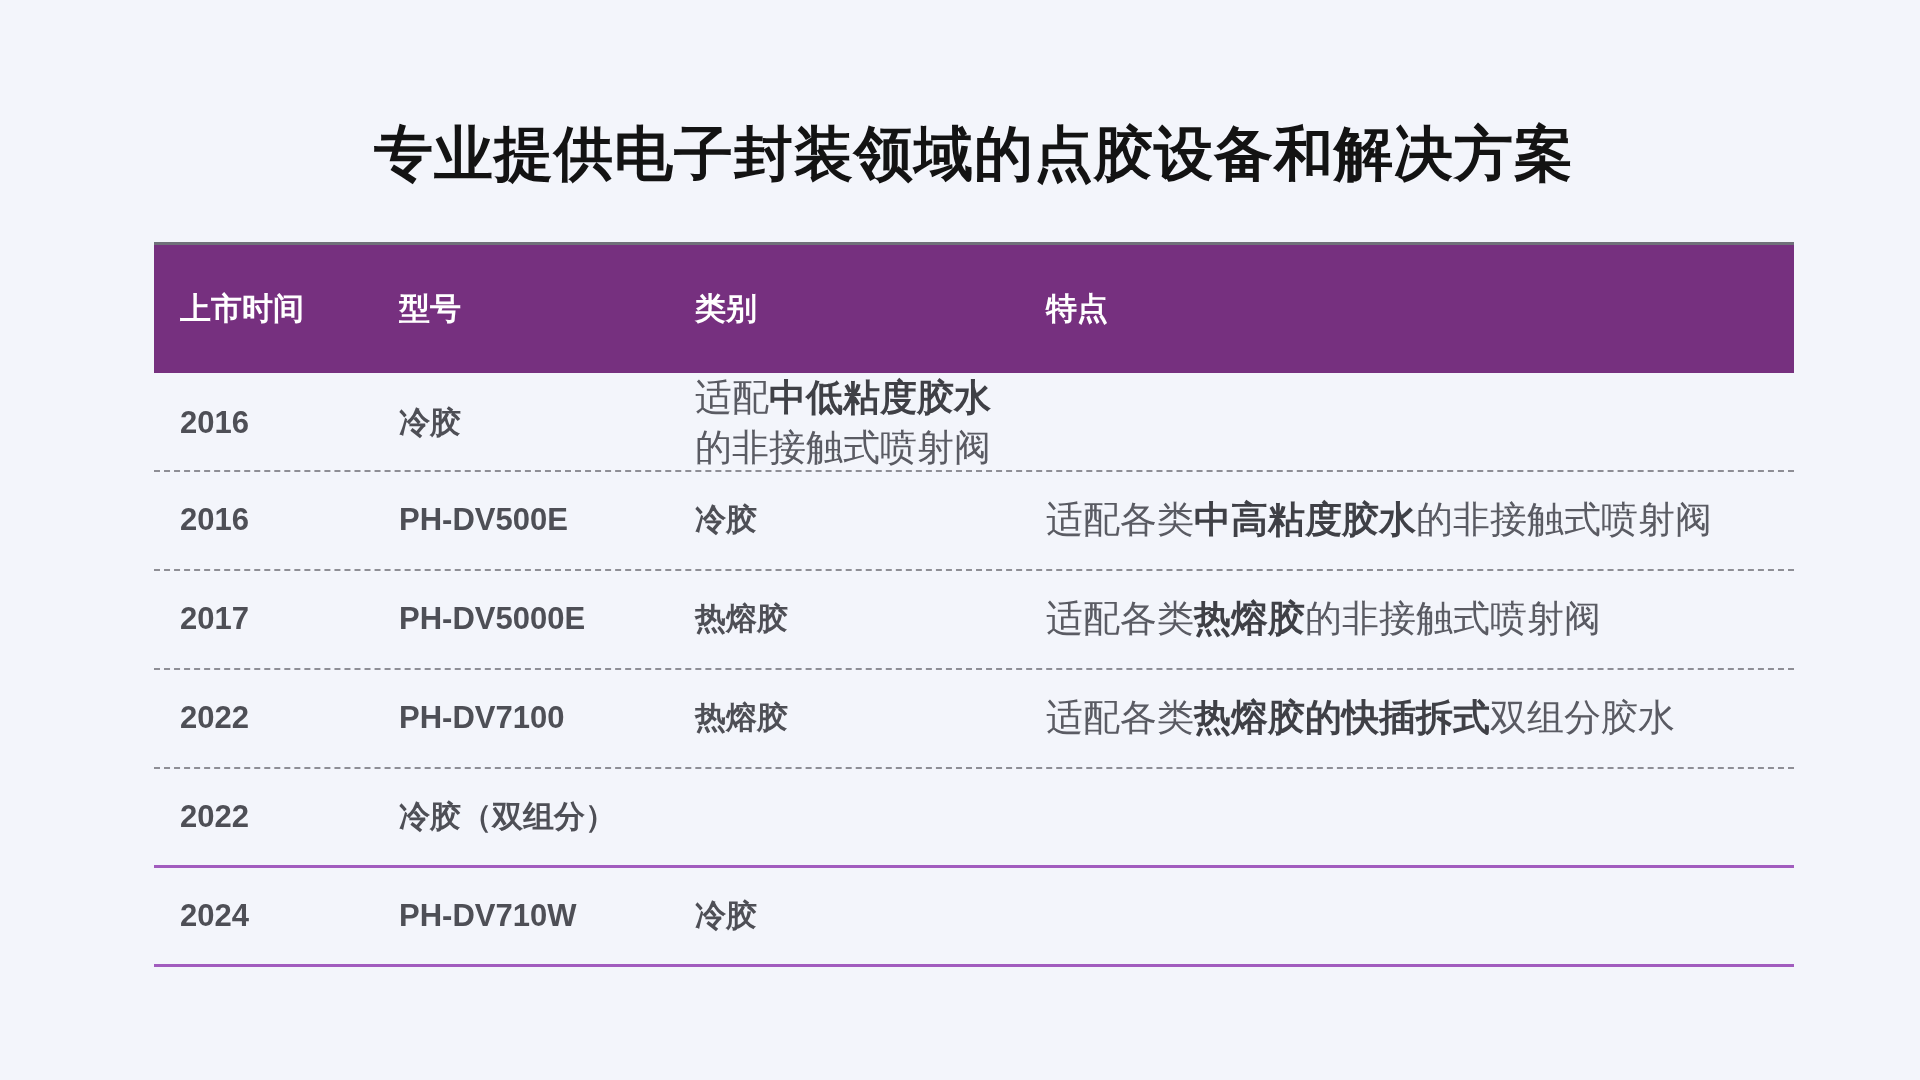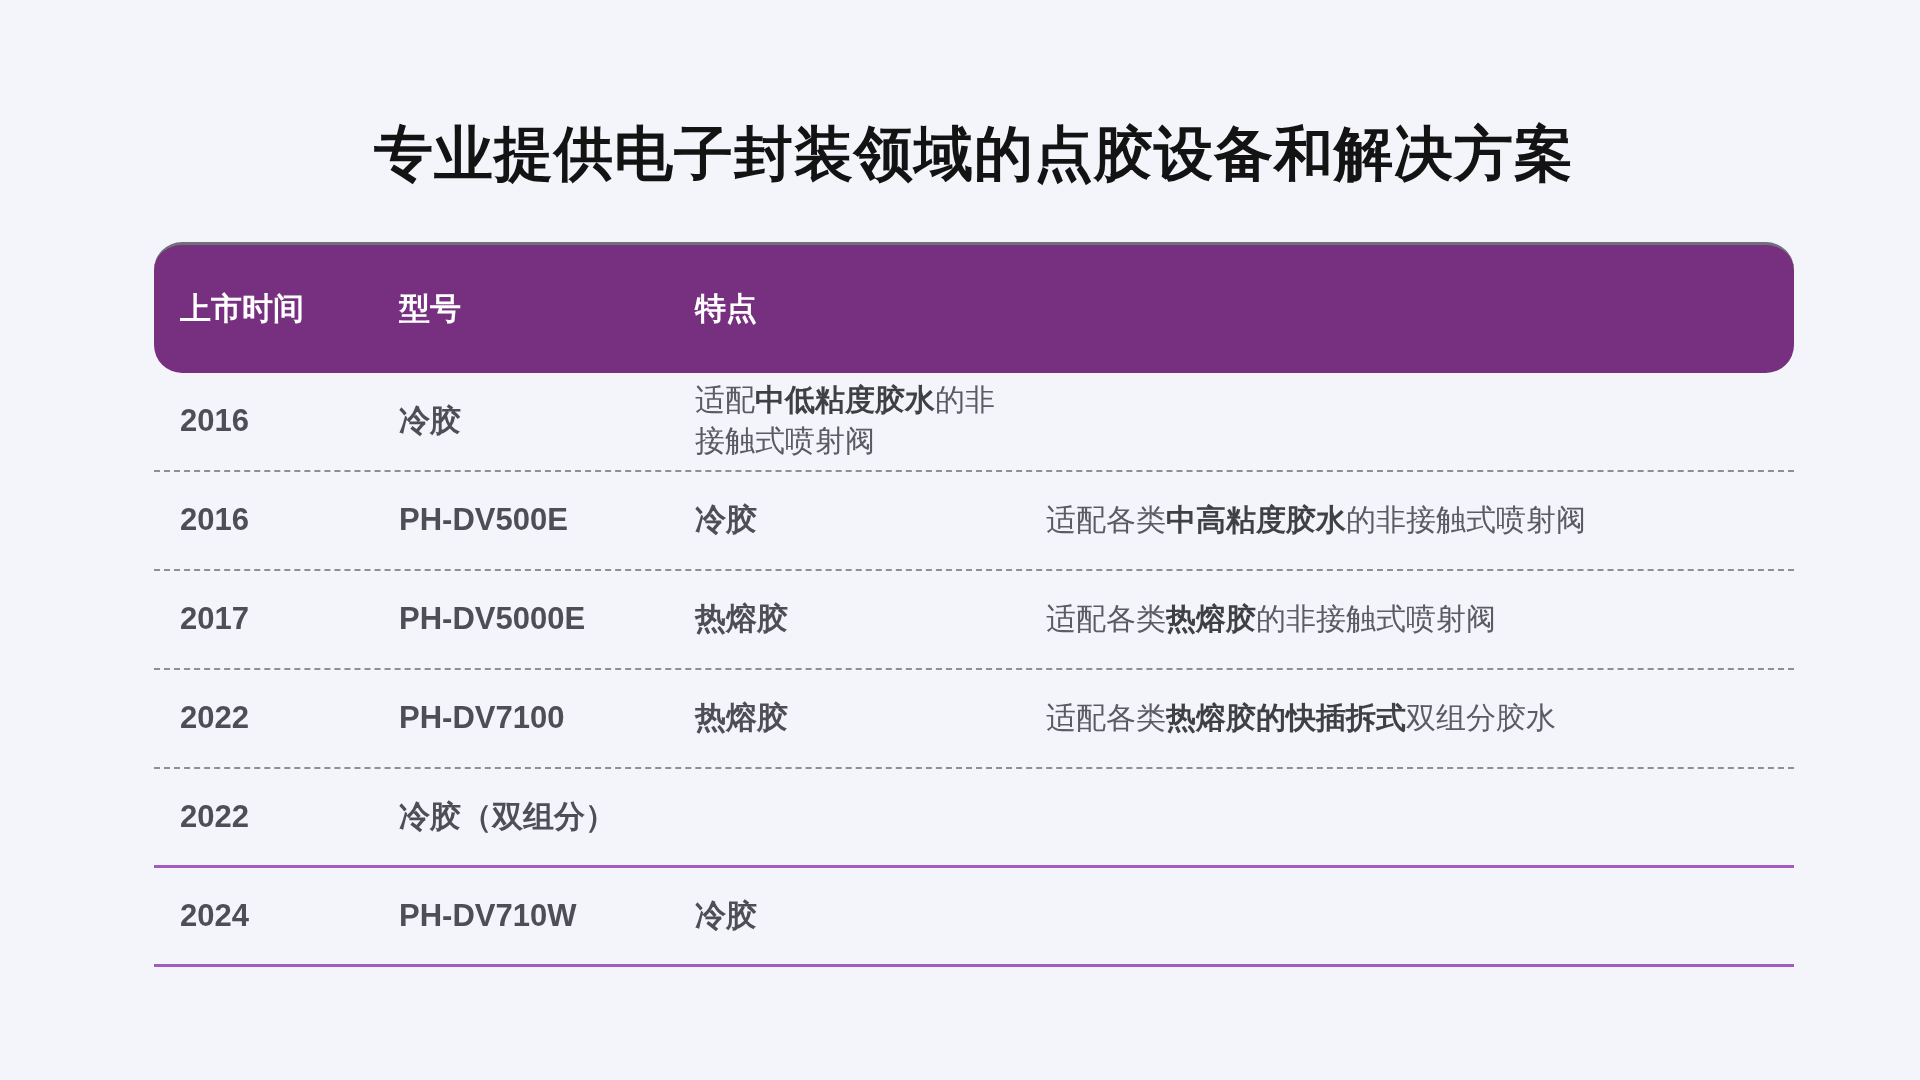--- a/index.html
+++ b/index.html
@@ -31,58 +31,58 @@
   .thead {
     display: grid;
     grid-template-columns: 219px 296px 351px 1fr;
     align-items: center;
     height: 131px;
     background: var(--header-bg, #76307F);
     border-top: 3px solid #70707A;
     color: #FFFFFF;
     font-size: 31px;
     font-weight: 700;
-    border-radius: 28px;
   }
   .thead .cell { padding-left: 26px; }
   .trow {
     display: grid;
     grid-template-columns: 219px 296px 351px 1fr;
     align-items: center;
     height: 99px;
   }
   .trow .cell { padding-left: 26px; }
   .sep-dashed { border-bottom: 2px dashed #8E8E95; }
   .sep-solid  { border-bottom: 3px solid var(--accent-line, #A15CBE); }
   .year-cell, .model-cell, .category-cell {
     font-size: 31px;
     color: #4E4F56;
     font-weight: 700;
   }
   .year-cell { font-weight: 700; }
   .feature-cell {
-    font-size: 30px;
+    font-size: 37px;
     color: #5A5B63;
     font-weight: 400;
   }
   .feature-cell .bold {
     font-weight: 700;
     color: #3F4046;
   }
 </style>
 </head>
 <body>
 
 <div class="page">
   <h1 class="page-title">专业提供电子封装领域的点胶设备和解决方案</h1>
 
   <div class="table">
     <div class="thead">
       <div class="cell">上市时间</div>
       <div class="cell">型号</div>
+      <div class="cell">类别</div>
       <div class="cell">特点</div>
     </div>
     <div class="tbody">
   <div class="trow sep-dashed">
     <div class="cell year-cell">2016</div>
     <div class="cell category-cell">冷胶</div>
     <div class="cell feature-cell"><span>适配</span><span class="bold">中低粘度胶水</span><span>的非接触式喷射阀</span></div>
   </div>
 
   <div class="trow sep-dashed">

